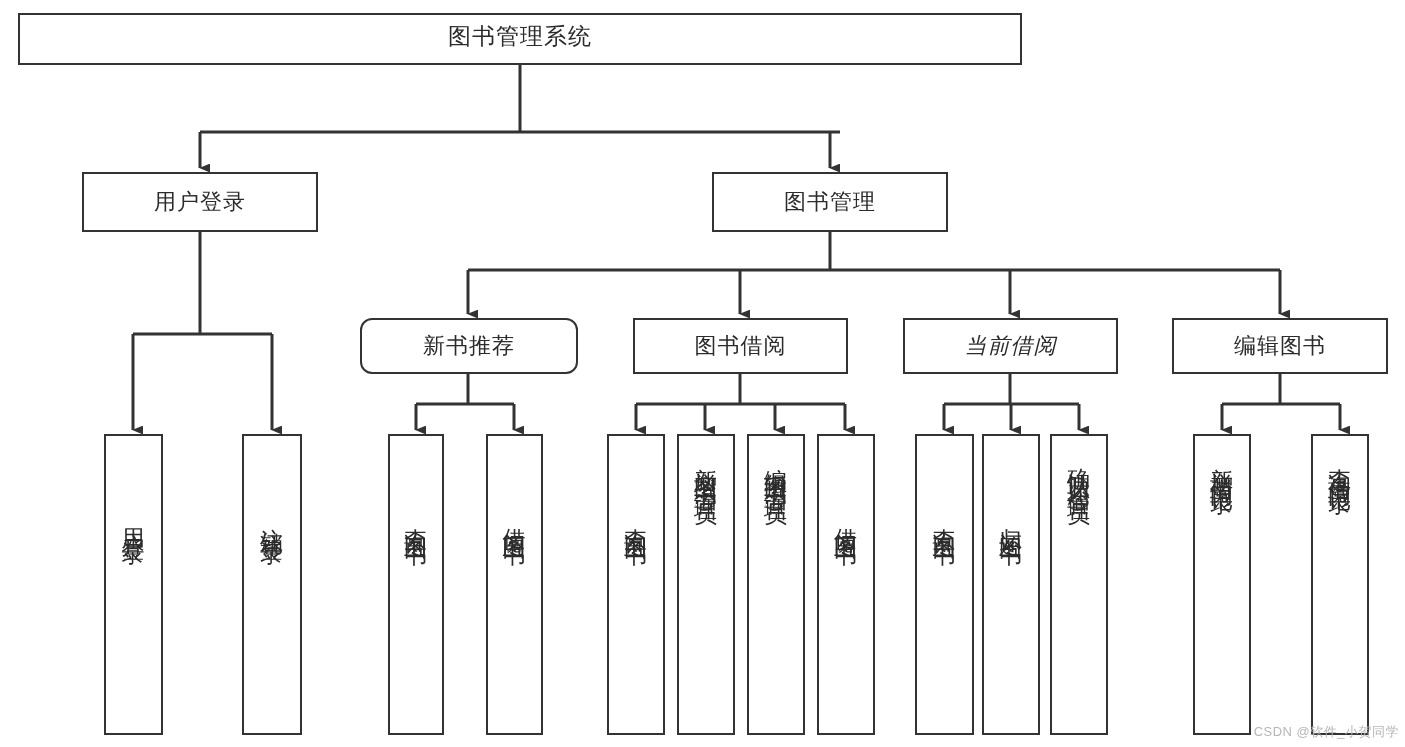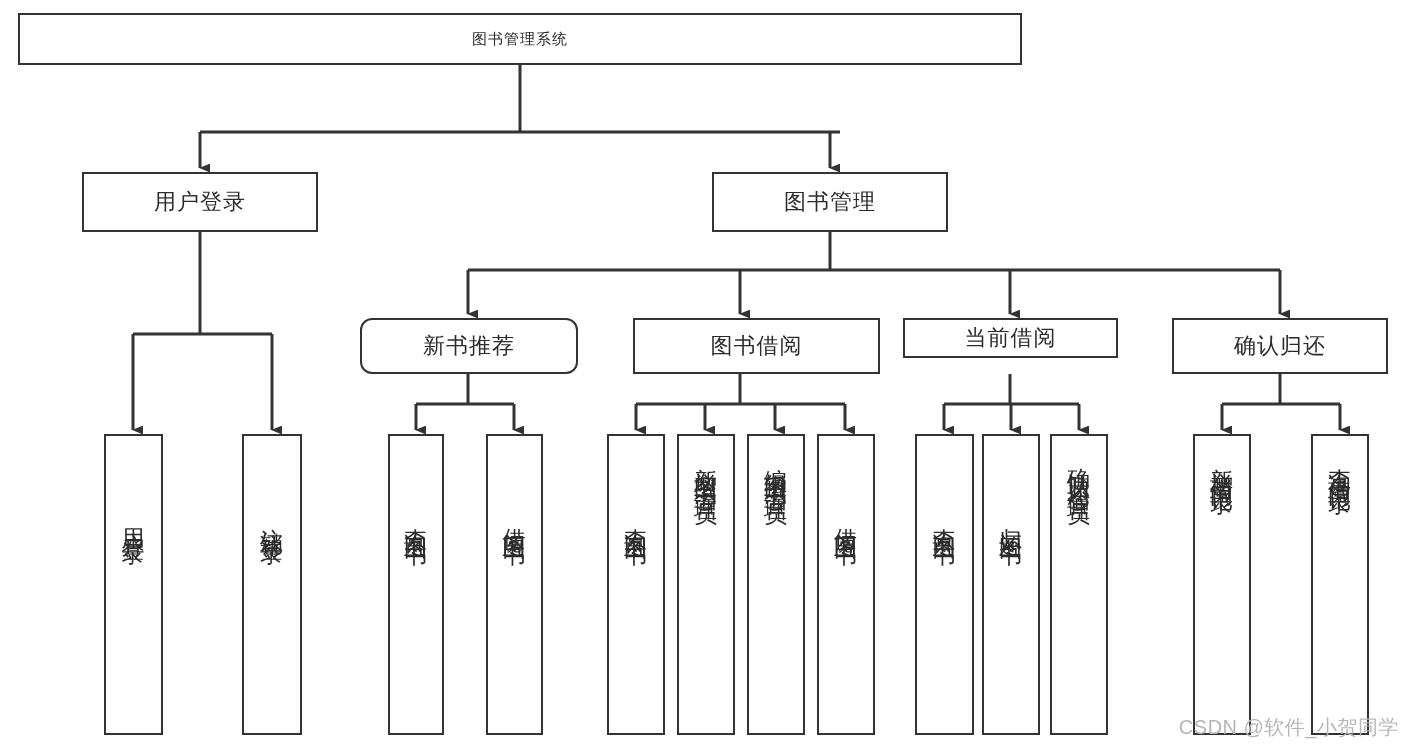--- a/index.html
+++ b/index.html
@@ -34,21 +34,22 @@
     align-items: center;
     justify-content: center;
   }
   .node.horiz {
     color: #2b2b2b;
     font-size: 22px;
     letter-spacing: 1px;
     line-height: 1.2;
   }
   .node.root {
-    font-size: 15px;
+    font-size: 23px;
+    font-family: Liberation Mono, monospace;
   }
   .node.leaf {
     align-items: flex-start;
     justify-content: center;
     padding-top: 14px;
   }
   .vtext {
     writing-mode: vertical-rl;
     text-orientation: upright;
     -webkit-writing-mode: vertical-rl;
@@ -58,21 +59,21 @@
     color: #2b2b2b;
     white-space: nowrap;
   }
   .leaf-pad-top {
     padding-top: 60px;
   }
   #watermark {
     position: absolute;
     right: 6px;
     bottom: 6px;
-    font-size: 20px;
+    font-size: 13px;
     color: #b6b6b6;
     letter-spacing: 0.5px;
     white-space: nowrap;
   }
 </style>
 </head>
 <body>
 
 <div id="canvas">
 
@@ -133,28 +134,28 @@
   <div class="node horiz" style="left:82px; top:172px; width:236px; height:60px;">
     <span>用户登录</span>
   </div>
   <div class="node horiz" style="left:712px; top:172px; width:236px; height:60px;align-items:center;">
     <span>图书管理</span>
   </div>
 
   <div class="node horiz" style="left:360px; top:318px; width:218px; height:56px;border-radius:12px;">
     <span>新书推荐</span>
   </div>
-  <div class="node horiz" style="left:633px; top:318px; width:247px; height:56px;">
+  <div class="node horiz" style="left:633px; top:318px; width:215px; height:56px;">
     <span>图书借阅</span>
   </div>
-  <div class="node horiz" style="left:903px; top:318px; width:215px; height:40px;">
+  <div class="node horiz" style="left:903px; top:318px; width:215px; height:56px;font-style:italic;">
     <span>当前借阅</span>
   </div>
   <div class="node horiz" style="left:1172px; top:318px; width:216px; height:56px;">
-    <span>确认归还</span>
+    <span>编辑图书</span>
   </div>
 
   <div class="node leaf" style="left:104px; top:434px; width:59px; height:301px;">
     <span class="vtext leaf-pad-top">用户登录</span>
   </div>
   <div class="node leaf" style="left:242px; top:434px; width:60px; height:301px;">
     <span class="vtext leaf-pad-top">注销登录</span>
   </div>
 
   <div class="node leaf" style="left:388px; top:434px; width:56px; height:301px;">

